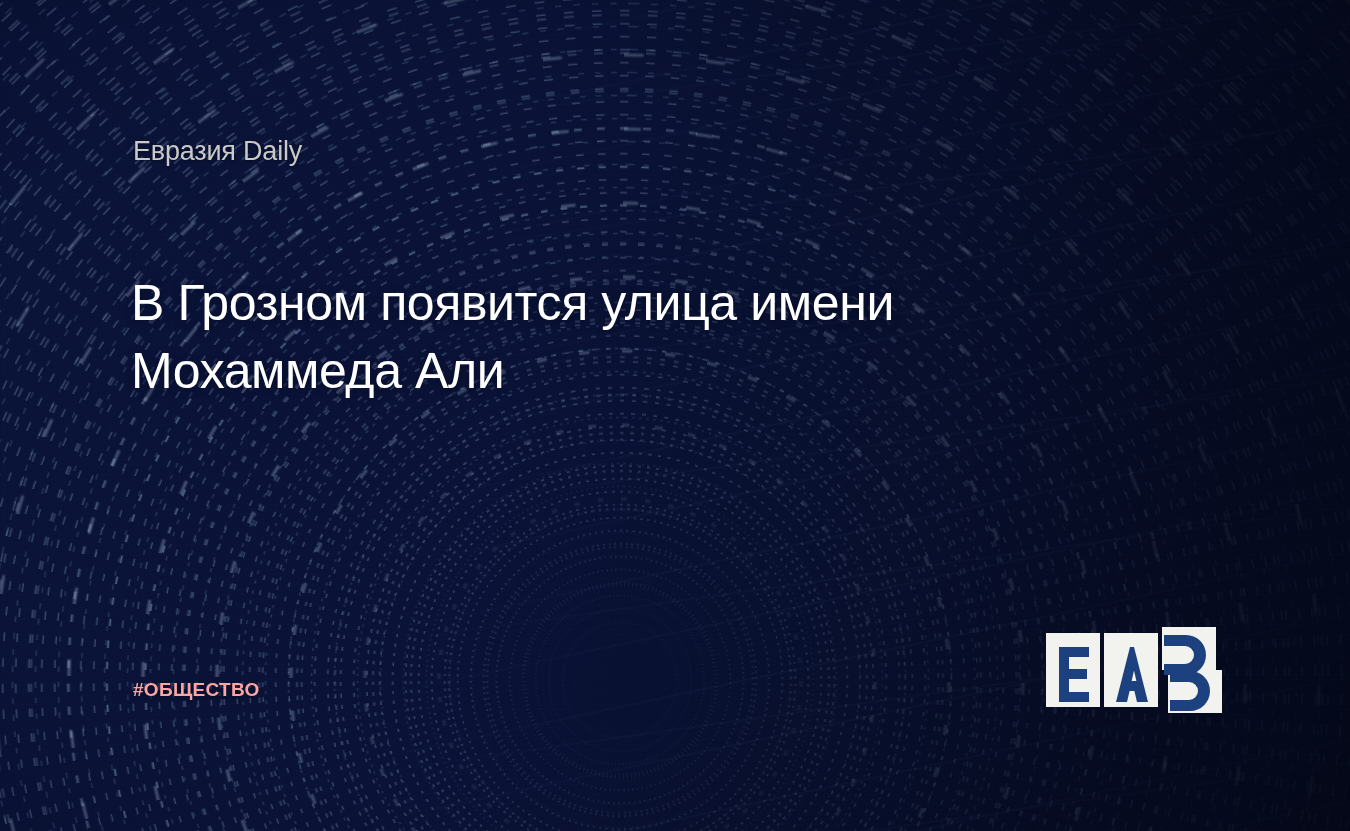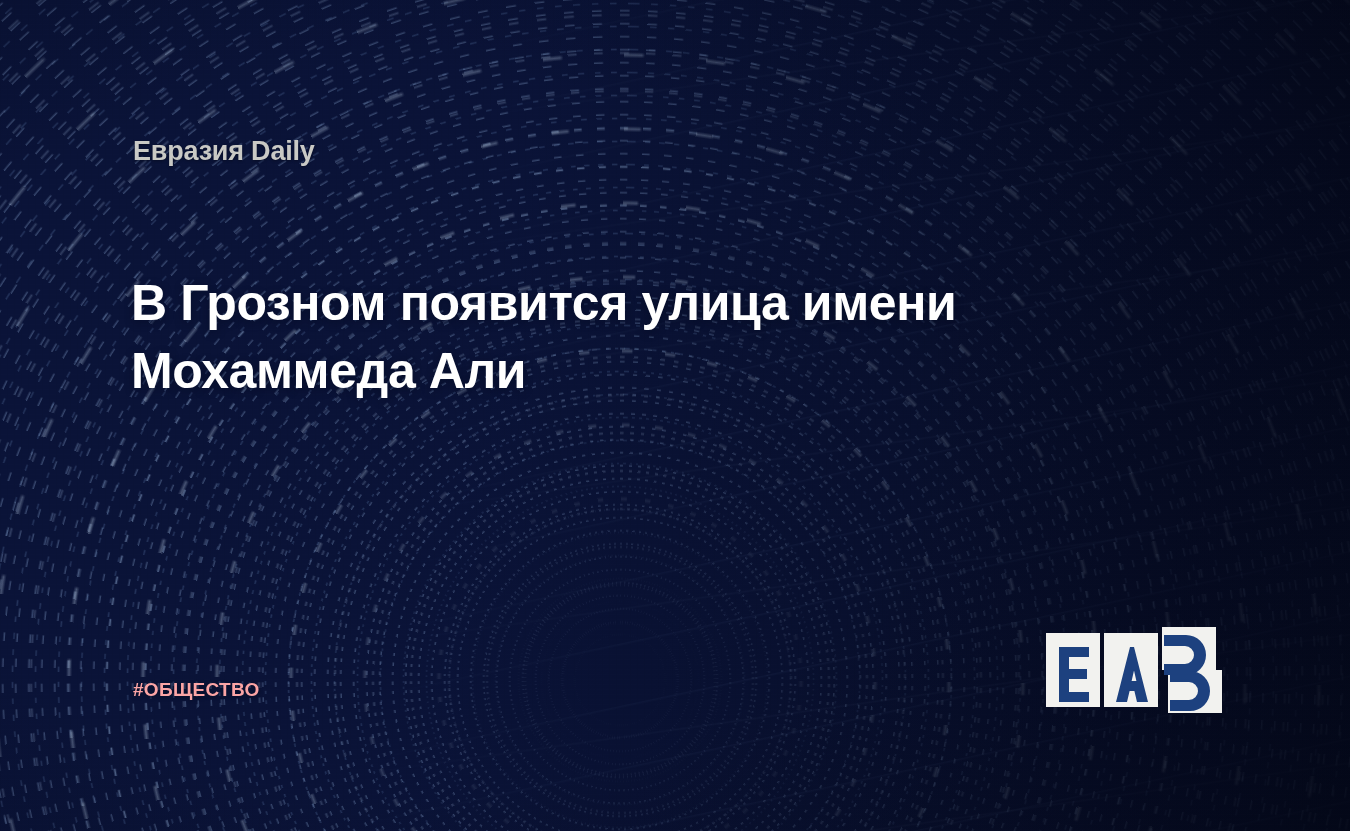--- a/index.html
+++ b/index.html
@@ -170,36 +170,36 @@
     position: absolute;
     inset: 0;
     z-index: 5;
   }
 
   .brand {
     position: absolute;
     left: 133px;
     top: 136px;
     font-size: 27px;
-    font-weight: bold;
+    font-weight: normal;
     letter-spacing: -0.2px;
     color: #c9c9c5;
     white-space: nowrap;
     text-shadow: 0 1px 3px rgba(0,0,0,.35);
   }
 
   .headline {
     position: absolute;
     left: 131px;
     top: 269px;
     width: 930px;
     margin: 0;
     font-size: 50px;
     line-height: 1.36;
-    font-weight: bold;
+    font-weight: normal;
     letter-spacing: -0.4px;
     color: #ffffff;
     text-shadow: 0 2px 10px rgba(2,8,26,.45);
   }
 
   .category {
     position: absolute;
     left: 133px;
     top: 679px;
     font-size: 19px;

